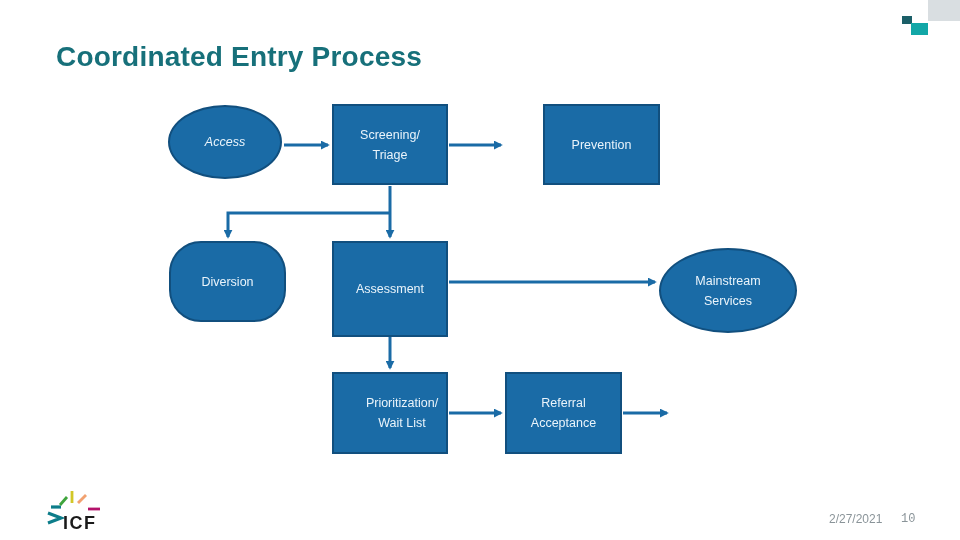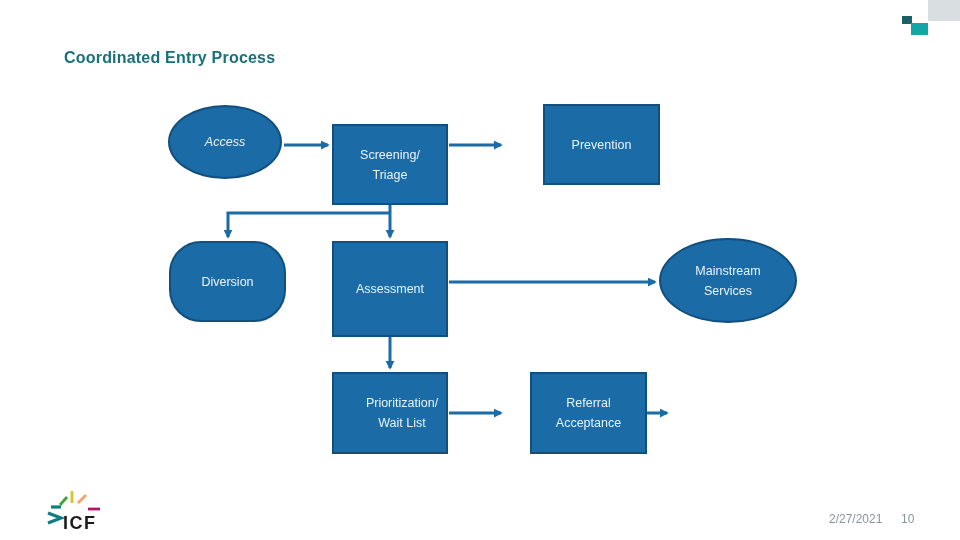--- a/index.html
+++ b/index.html
@@ -12,22 +12,22 @@
     overflow: hidden;
   }
   
   .corner-gray-rect   { position: absolute; left: 928px; top: 0;    width: 32px; height: 21px; background: var(--corner-gray); }
   .corner-darkteal-sq { position: absolute; left: 902px; top: 16px; width: 10px; height: 8px;  background: var(--corner-dark-teal); }
   .corner-teal-sq     { position: absolute; left: 911px; top: 23px; width: 17px; height: 12px; background: var(--corner-teal); }
 
   .slide-title {
     position: absolute;
     left: 48px; top: 33px;
-    margin: 16px;
-    font-size: 16px;
+    margin: 8px;
+    font-size: 28px;
     font-weight: bold;
     letter-spacing: 0.2px;
     color: var(--title-text);
   }
 
   .connector-svg { position: absolute; left: 0; top: 0; z-index: 1; }
   .connector { stroke: var(--connector); stroke-width: 3; fill: none; }
   .arrowhead { fill: var(--connector); stroke: none; }
 
   .node {
@@ -55,21 +55,21 @@
   .ray-peach   { stroke: var(--logo-peach);   stroke-width: 2.8; fill: none; }
   .ray-magenta { stroke: var(--logo-magenta); stroke-width: 2.8; fill: none; }
 
   .footer-date, .footer-page {
     position: absolute;
     top: 512px;
     font-size: 12px;
     color: var(--footer-text);
   }
   .footer-date { left: 829px; }
-  .footer-page { left: 901px; }
+  .footer-page { left: 901px; font-family: Liberation Mono, monospace; }
 </style>
 </head>
 <body>
 
 <div class="slide">
 
   <div class="corner-gray-rect"></div>
   <div class="corner-darkteal-sq"></div>
   <div class="corner-teal-sq"></div>
 
@@ -86,36 +86,36 @@
     <path class="connector" d="M390,186 L390,237" marker-end="url(#arw)"></path>
     <path class="connector" d="M390,213 L228,213 L228,237" marker-end="url(#arw)"></path>
     <path class="connector" d="M449,282 L655,282" marker-end="url(#arw)"></path>
     <path class="connector" d="M390,323 L390,368" marker-end="url(#arw)"></path>
     <path class="connector" d="M449,413 L501,413" marker-end="url(#arw)"></path>
     <path class="connector" d="M623,413 L667,413" marker-end="url(#arw)"></path>
   </svg>
 
   <div class="node ellipse" style="left:168px; top:105px; width:114px; height:74px;font-style:italic;">Access</div>
 
-  <div class="node rect" style="left:332px; top:104px; width:116px; height:81px;margin-top:20px;">Screening/
+  <div class="node rect" style="left:332px; top:104px; width:116px; height:81px;">Screening/
 Triage</div>
 
   <div class="node rect" style="left:505px; top:104px; width:117px; height:81px;margin-left:38px;">Prevention</div>
 
   <div class="node rect" style="left:169px; top:241px; width:117px; height:81px;border-radius:32px;">Diversion</div>
 
   <div class="node rect" style="left:332px; top:241px; width:116px; height:96px;">Assessment</div>
 
-  <div class="node ellipse" style="left:659px; top:238px; width:138px; height:85px;">Mainstream
+  <div class="node ellipse" style="left:659px; top:248px; width:138px; height:85px;">Mainstream
 Services</div>
 
   <div class="node rect" style="left:332px; top:372px; width:116px; height:82px;padding-left:24px;">Prioritization/
 Wait List</div>
 
-  <div class="node rect" style="left:505px; top:372px; width:117px; height:82px;margin-left:25px;">Referral
+  <div class="node rect" style="left:505px; top:372px; width:117px; height:82px;">Referral
 Acceptance</div>
 
 
   <svg class="footer-logo" width="60" height="46" viewBox="0 0 60 46">
     <path class="ray-teal" d="M4,27 L17,32 L4,37"></path>
     <path class="ray-teal" d="M7,21 L17,21"></path>
     <path class="ray-green" d="M16,19 L23,11"></path>
     <path class="ray-yellow" d="M28,17 L28,5"></path>
     <path class="ray-peach" d="M34,17 L42,9"></path>
     <path class="ray-magenta" d="M44,23 L56,23"></path>

